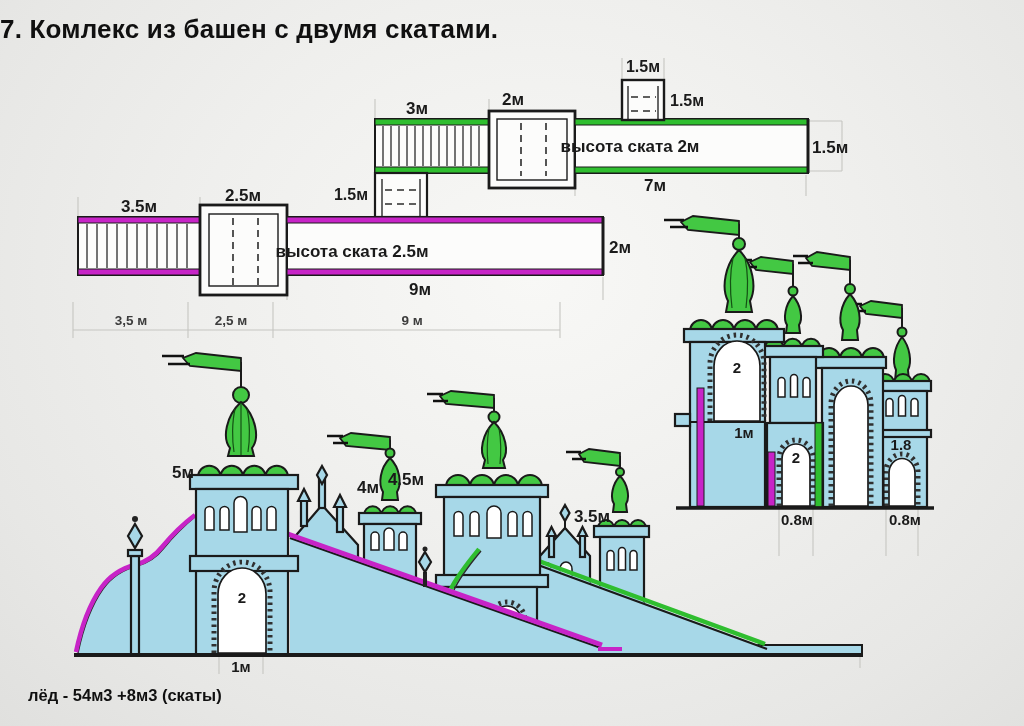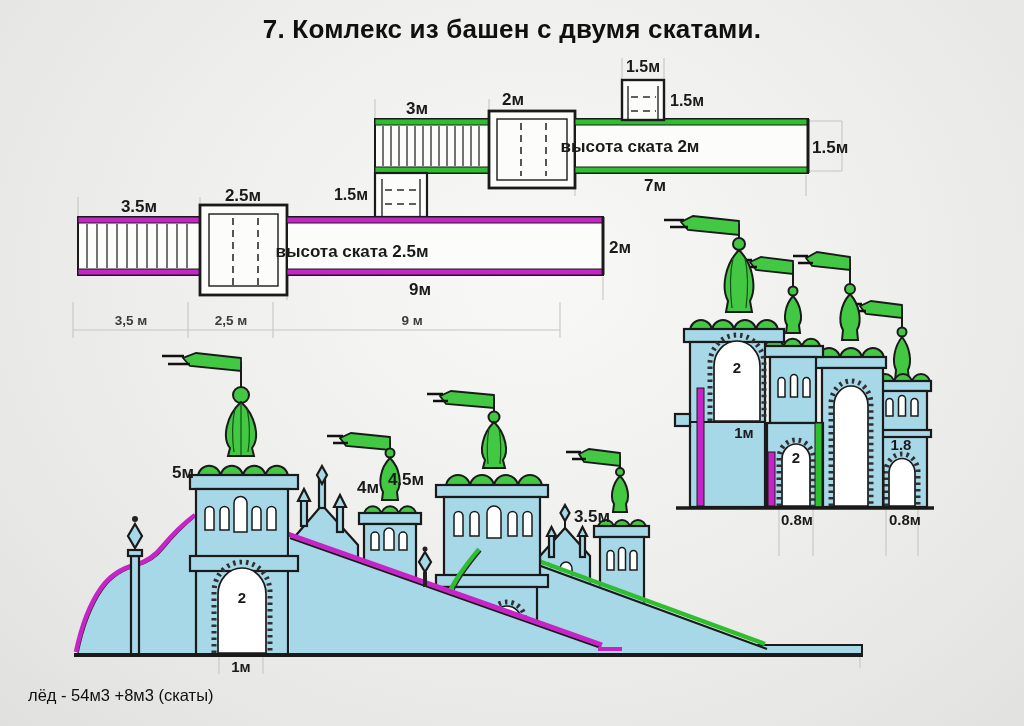--- a/index.html
+++ b/index.html
@@ -4,23 +4,23 @@
 <style>
   :root{
     --green:#2fbe2f; --green2:#43c843; --magenta:#c724c7;
     --blue:#a7d8e8; --ink:#1a1a1a; --paper:#fcfcfb;
   }
   html,body{margin:0;padding:0;}
   body{width:1024px;height:726px;overflow:hidden;
        font-family:"Liberation Sans", sans-serif;}
   .stage{position:relative;width:1024px;height:726px;
     background:radial-gradient(ellipse at 52% 38%, #f8f8f6 0%, #efefed 45%, #e7e7e5 78%, #e0e0de 100%);}
-  .title{position:absolute;top:14px;left:0;width:100%;text-align:center;
+  .title{position:absolute;top:14px;left:0;width:100%;text-align:left;
     font-size:26px;font-weight:bold;color:#101010;letter-spacing:.2px;}
-  .foot{position:absolute;top:686px;font-size:16.5px;font-weight:normal;color:#101010;}
+  .foot{position:absolute;top:686px;font-size:16.5px;font-weight:bold;color:#101010;}
   .foot-left{left:28px;}
   .foot-right{right:20px;text-align:right;}
   svg{position:absolute;top:0;left:0;}
   .lbl{font:bold 17px "Liberation Sans",sans-serif;fill:var(--ink);}
   .lbl-m{font:bold 16px "Liberation Sans",sans-serif;fill:var(--ink);}
   .lbl-s{font:bold 15px "Liberation Sans",sans-serif;fill:var(--ink);}
   .lbl-dim{font:600 13.5px "Liberation Sans",sans-serif;fill:#3c3c3c;}
   .outl{fill:var(--paper);stroke:var(--ink);stroke-width:2;}
   .body{fill:var(--blue);stroke:var(--ink);stroke-width:2.2;}
   .grn{fill:var(--green);stroke:var(--ink);stroke-width:1;}

